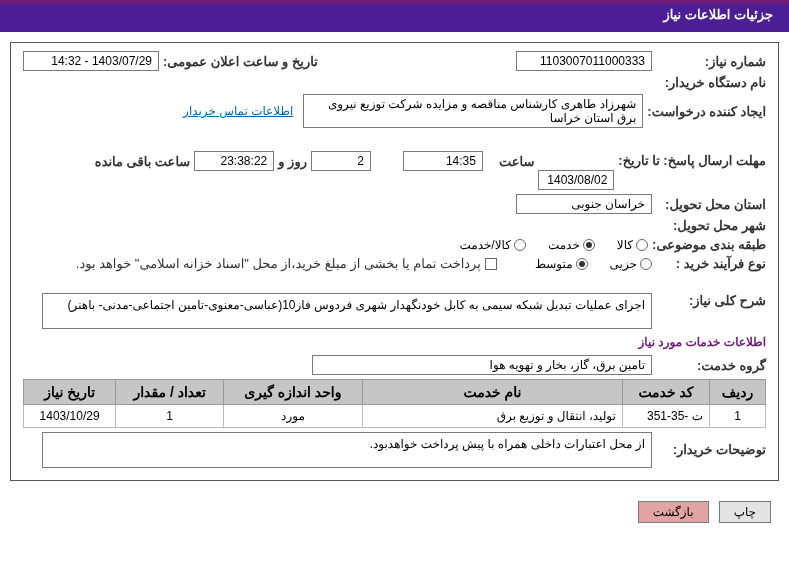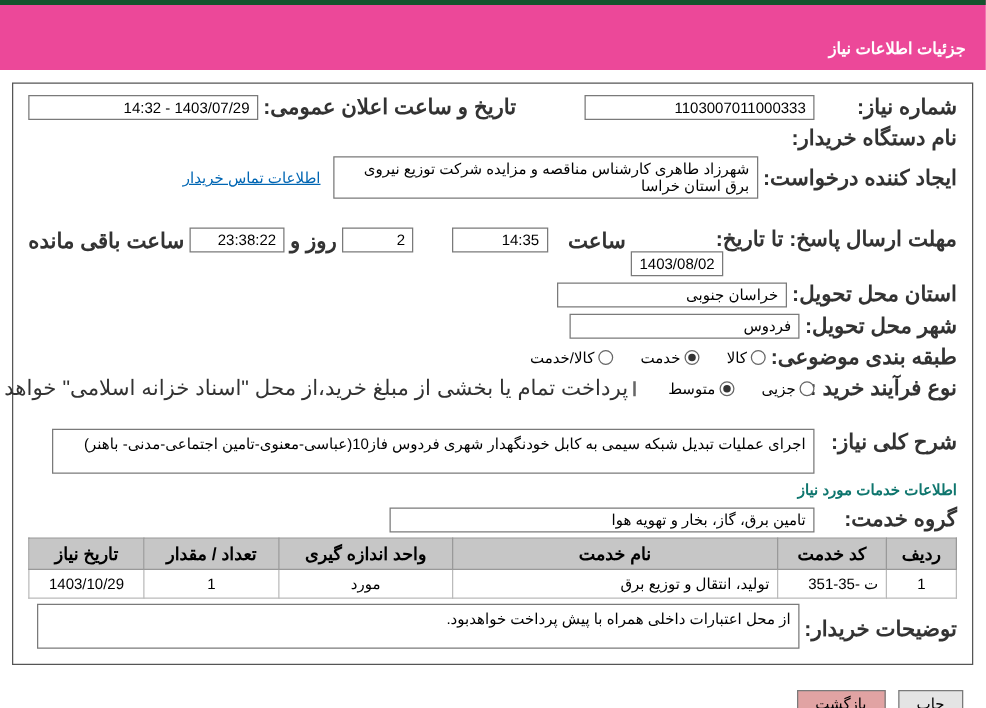--- a/index.html
+++ b/index.html
@@ -7,60 +7,60 @@
   font-family: Tahoma, Arial, sans-serif;
   font-size: 12px;
   background: #fff;
   direction: rtl;
   width: 789px;
 }
 .container {
   padding: 0;
 }
 .header-bar {
-  background: #ec4899;
+  background: #4c1d95;
   color: #fff;
-  padding: 27px 16px 10px 16px;
+  padding: 3px 16px 10px 16px;
   font-weight: bold;
   font-size: 13px;
-  border-top: 4px solid #14532d;
+  border-top: 4px solid #701a75;
 }
 .form-panel {
   border: 1px solid #555;
   margin: 10px;
   padding: 8px 12px;
 }
 .row {
   display: flex;
   align-items: center;
   margin-bottom: 4px;
   gap: 4px;
   flex-wrap: nowrap;
 }
 .label {
   color: #333;
   font-weight: bold;
   white-space: nowrap;
-  font-size: 17px;
+  font-size: 13px;
 }
 .label-fixed {
   min-width: 110px;
   text-align: right;
 }
 .field {
   border: 1px solid #7a7a7a;
   background: #fff;
   padding: 2px 6px;
   font-size: 12px;
   min-height: 20px;
   display: inline-flex;
   align-items: center;
 }
 .w-long { width: 340px; }
-.w-mid { width: 184px; }
+.w-mid { width: 136px; }
 .w-short { width: 76px; margin-top: 38px; }
 .w-tiny { width: 60px; }
 .w-time { width: 80px; }
 .link-blue {
   color: #0066b3;
   text-decoration: underline;
   margin-right: 6px;
 }
 .radio-opt {
   display: inline-flex;
@@ -74,21 +74,21 @@
   background: #fff;
 }
 .radio-circle.checked::after {
   content: ""; width: 6px; height: 6px; border-radius: 50%; background: #333;
 }
 .checkbox-sq {
   width: 12px; height: 12px; border: 1px solid #666; display: inline-block; background: #fff;
 }
 .section-title {
   font-weight: bold;
-  color: #0f766e;
+  color: #701a75;
   margin: 6px 0 6px 0;
   font-size: 12px;
 }
 .textarea {
   border: 1px solid #7a7a7a;
   padding: 4px 6px;
   width: 610px;
   min-height: 36px;
   font-size: 12px;
 }
@@ -174,21 +174,20 @@
       <span class="label">ساعت باقی مانده</span>
     </div>
 
     <div class="row">
       <span class="label label-fixed">استان محل تحویل:</span>
       <span class="field w-mid">خراسان جنوبی</span>
     </div>
 
     <div class="row">
       <span class="label label-fixed">شهر محل تحویل:</span>
-      <span class="field w-mid">فردوس</span>
     </div>
 
     <div class="row">
       <span class="label label-fixed">طبقه بندی موضوعی:</span>
       <span class="radio-opt">
         <span class="radio-circle"></span>
         <span>کالا</span>
       </span>
       <span class="radio-opt">
         <span class="radio-circle checked"></span>

